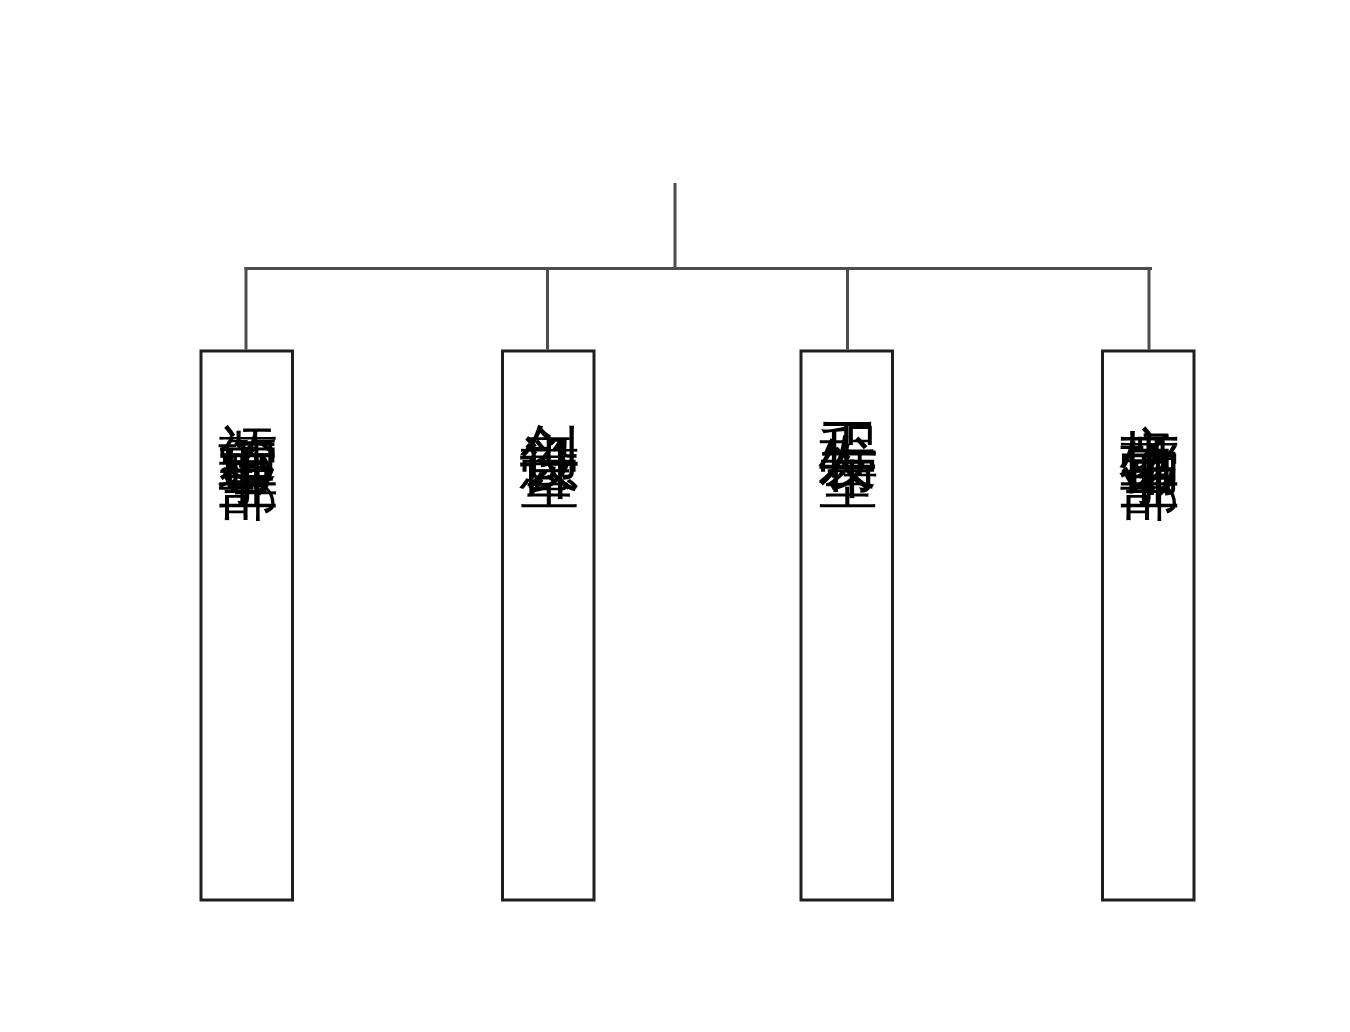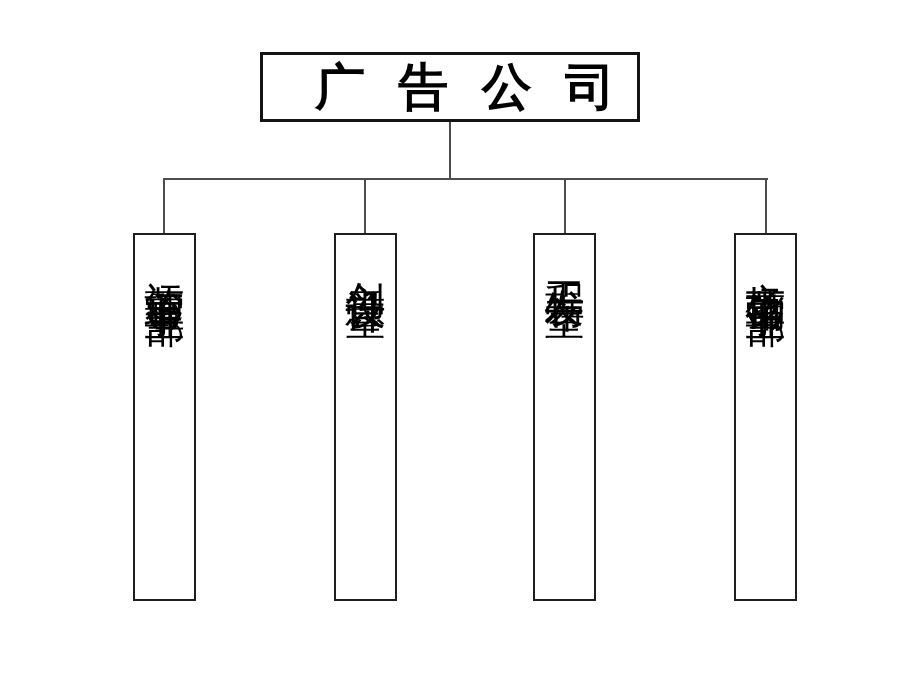--- a/index.html
+++ b/index.html
@@ -82,23 +82,20 @@
     margin: 0;
     color: #000000;
     font-family: "DejaVu Sans", "Liberation Sans", sans-serif;
   }
 </style>
 </head>
 <body>
 
 <div class="stage">
 
-  <div class="company-box">
-    <span class="company-label">广 告 公 司</span>
-  </div>
 
   <div class="line stub-top"></div>
   <div class="line h-line"></div>
   <div class="line drop drop-1"></div>
   <div class="line drop drop-2"></div>
   <div class="line drop drop-3"></div>
   <div class="line drop drop-4"></div>
 
   <div class="dept-box dept-1">
     <div class="dept-label">运营管理事业部</div>

